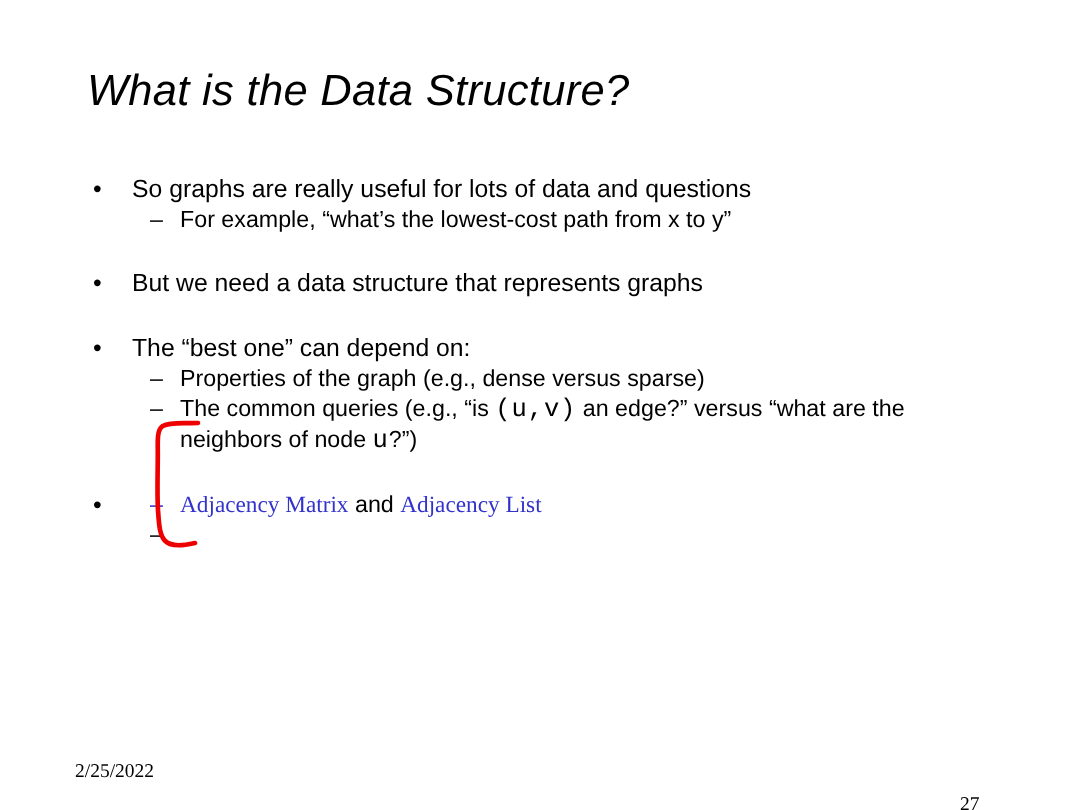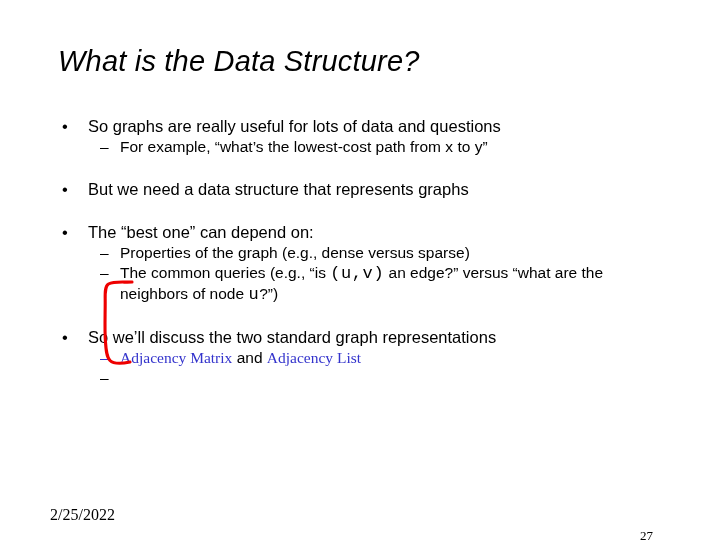--- a/index.html
+++ b/index.html
@@ -100,21 +100,21 @@
     height: 92px;
     pointer-events: none;
   }
 
   
   .footer-date {
     position: absolute;
     left: 50px;
     top: 506px;
     font-family: "Liberation Serif", "DejaVu Serif", serif;
-    font-size: 16px;
+    font-size: 13px;
     color: #000000;
   }
   .footer-page {
     position: absolute;
     left: 640px;
     top: 528px;
     font-family: "Liberation Serif", "DejaVu Serif", serif;
     font-size: 13px;
     color: #000000;
   }
@@ -163,21 +163,20 @@
         <span class="marker">–</span>
         <span>The common queries (e.g., “is </span><span class="code">(u,v)</span><span> an edge?” versus “what are the neighbors of node </span><span class="code">u</span><span>?”)</span>
       </div>
     </div>
 
     <div class="gap-lg"></div>
 
     <div class="blk">
       <div class="l1">
         <span class="marker">•</span>
-        <span>So we’ll discuss the two standard graph representations</span>
       </div>
       <div class="l2 link-row">
         <span class="marker">–</span><span class="link">Adjacency Matrix</span><span> and </span><span class="link">Adjacency List</span>
       </div>
       <div class="l2">
         <span class="marker">–</span>
       </div>
     </div>
 
   </div>

